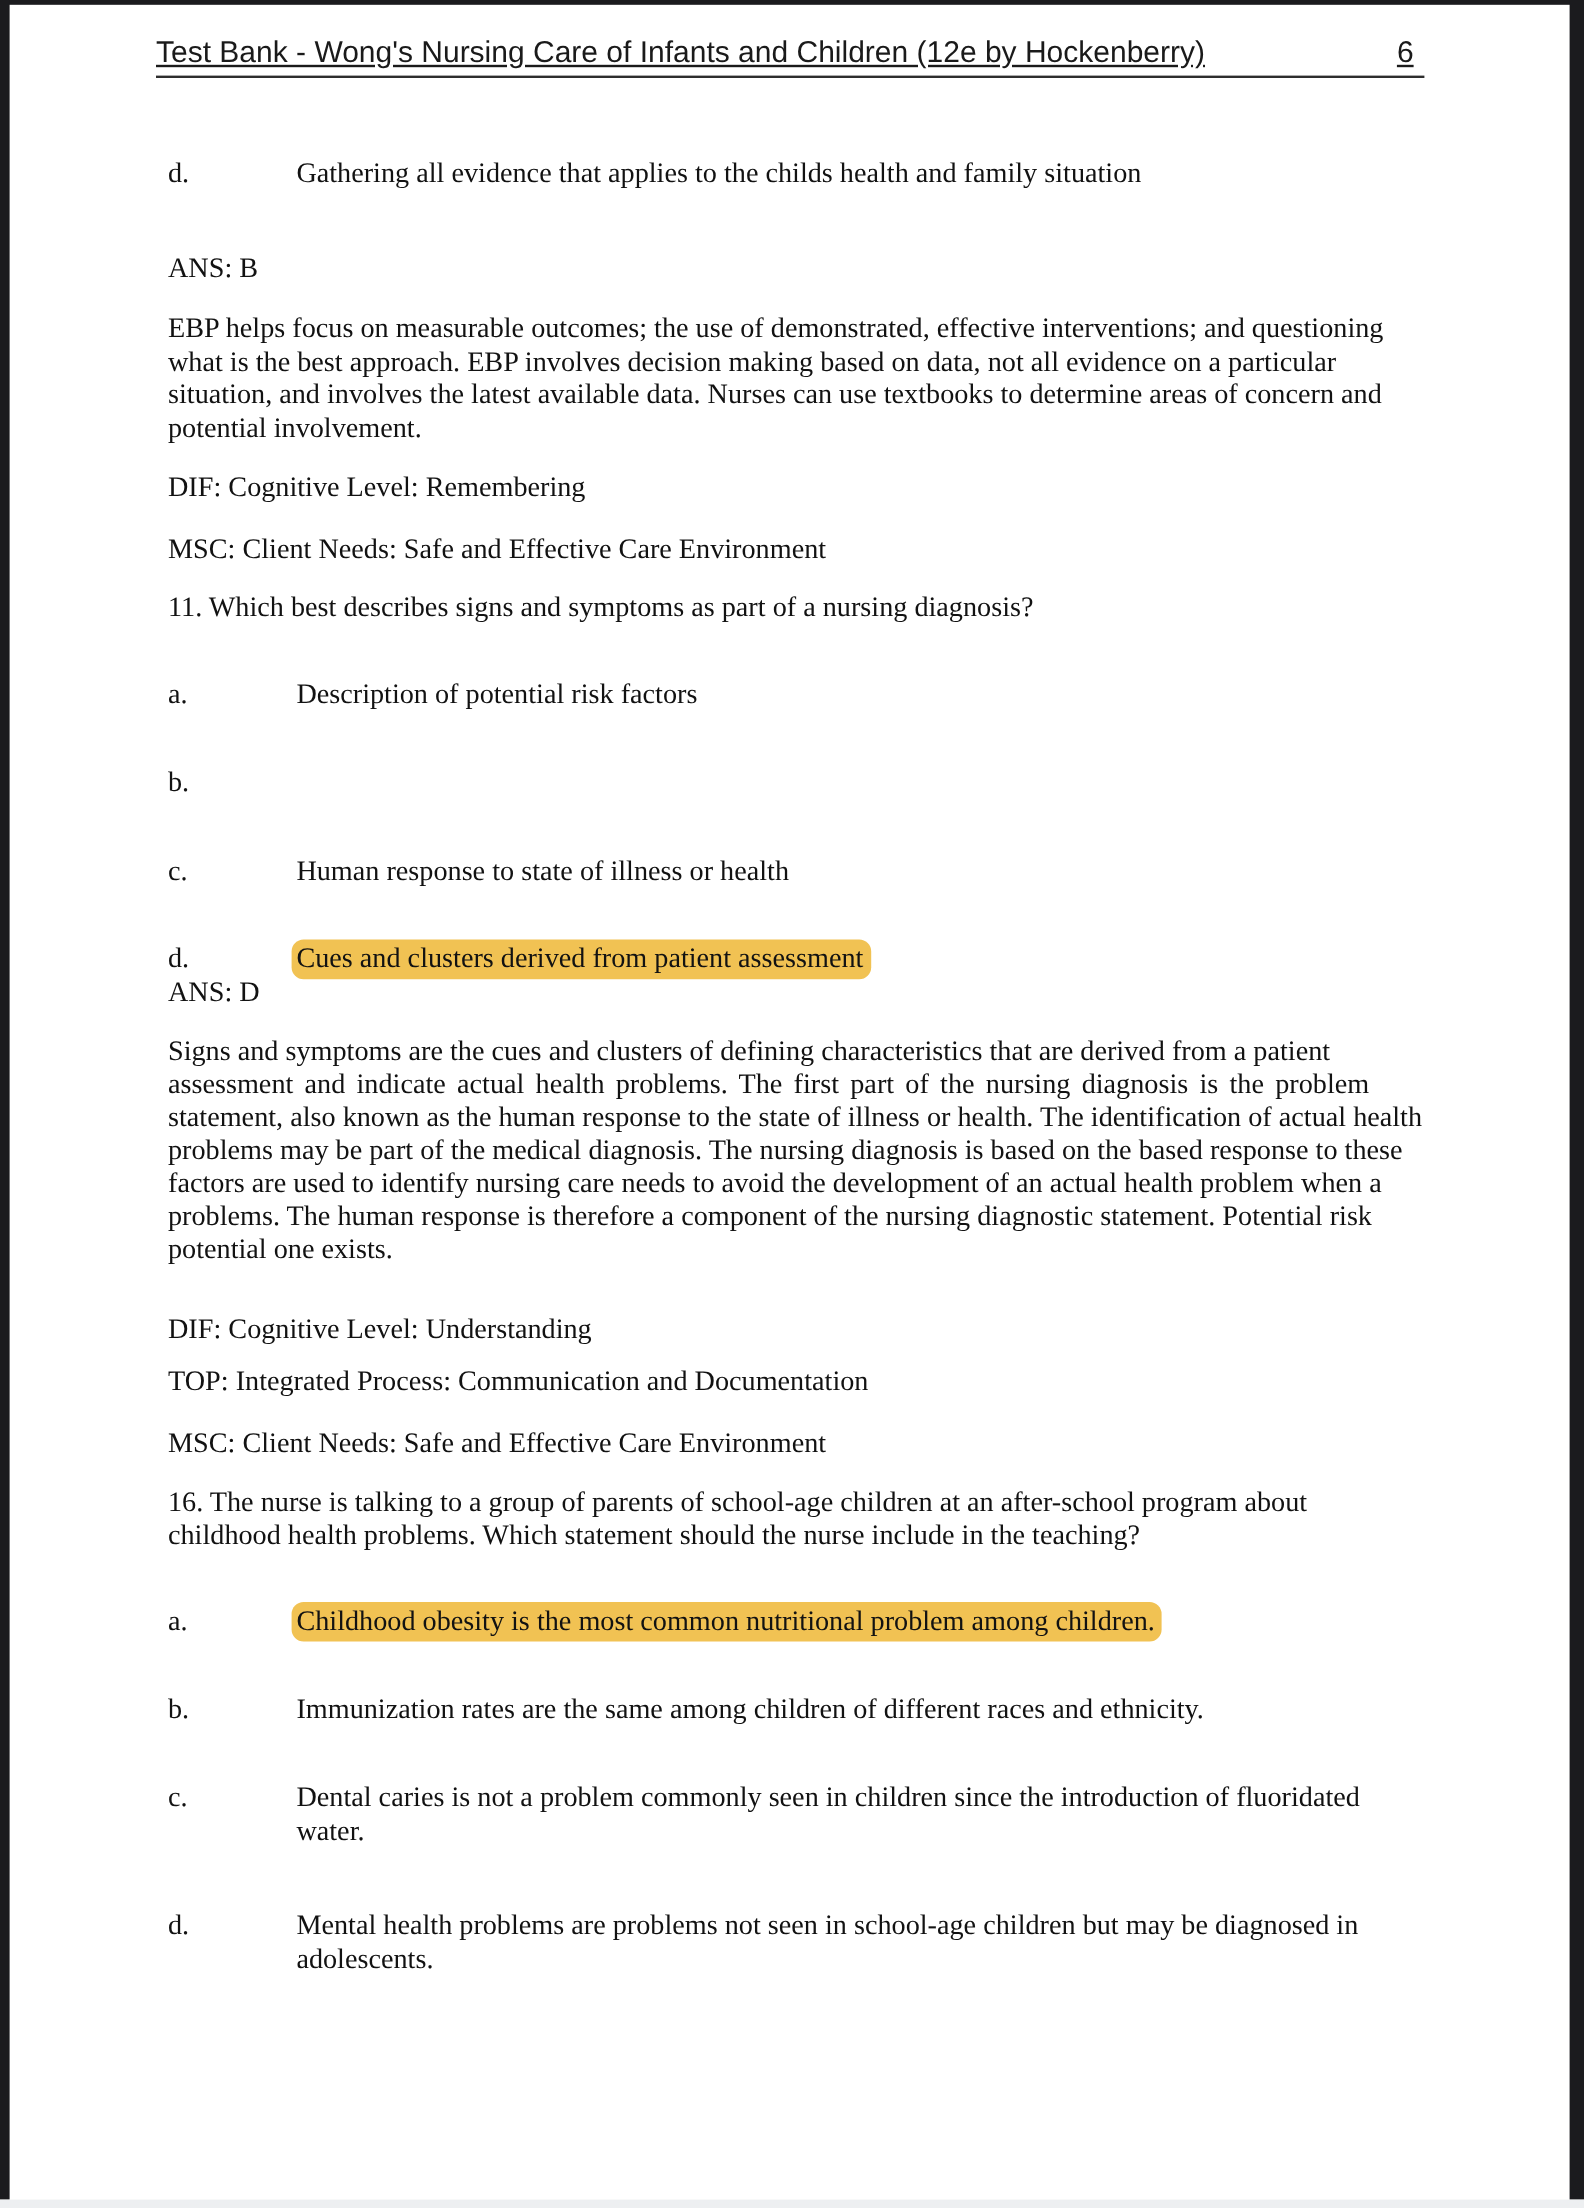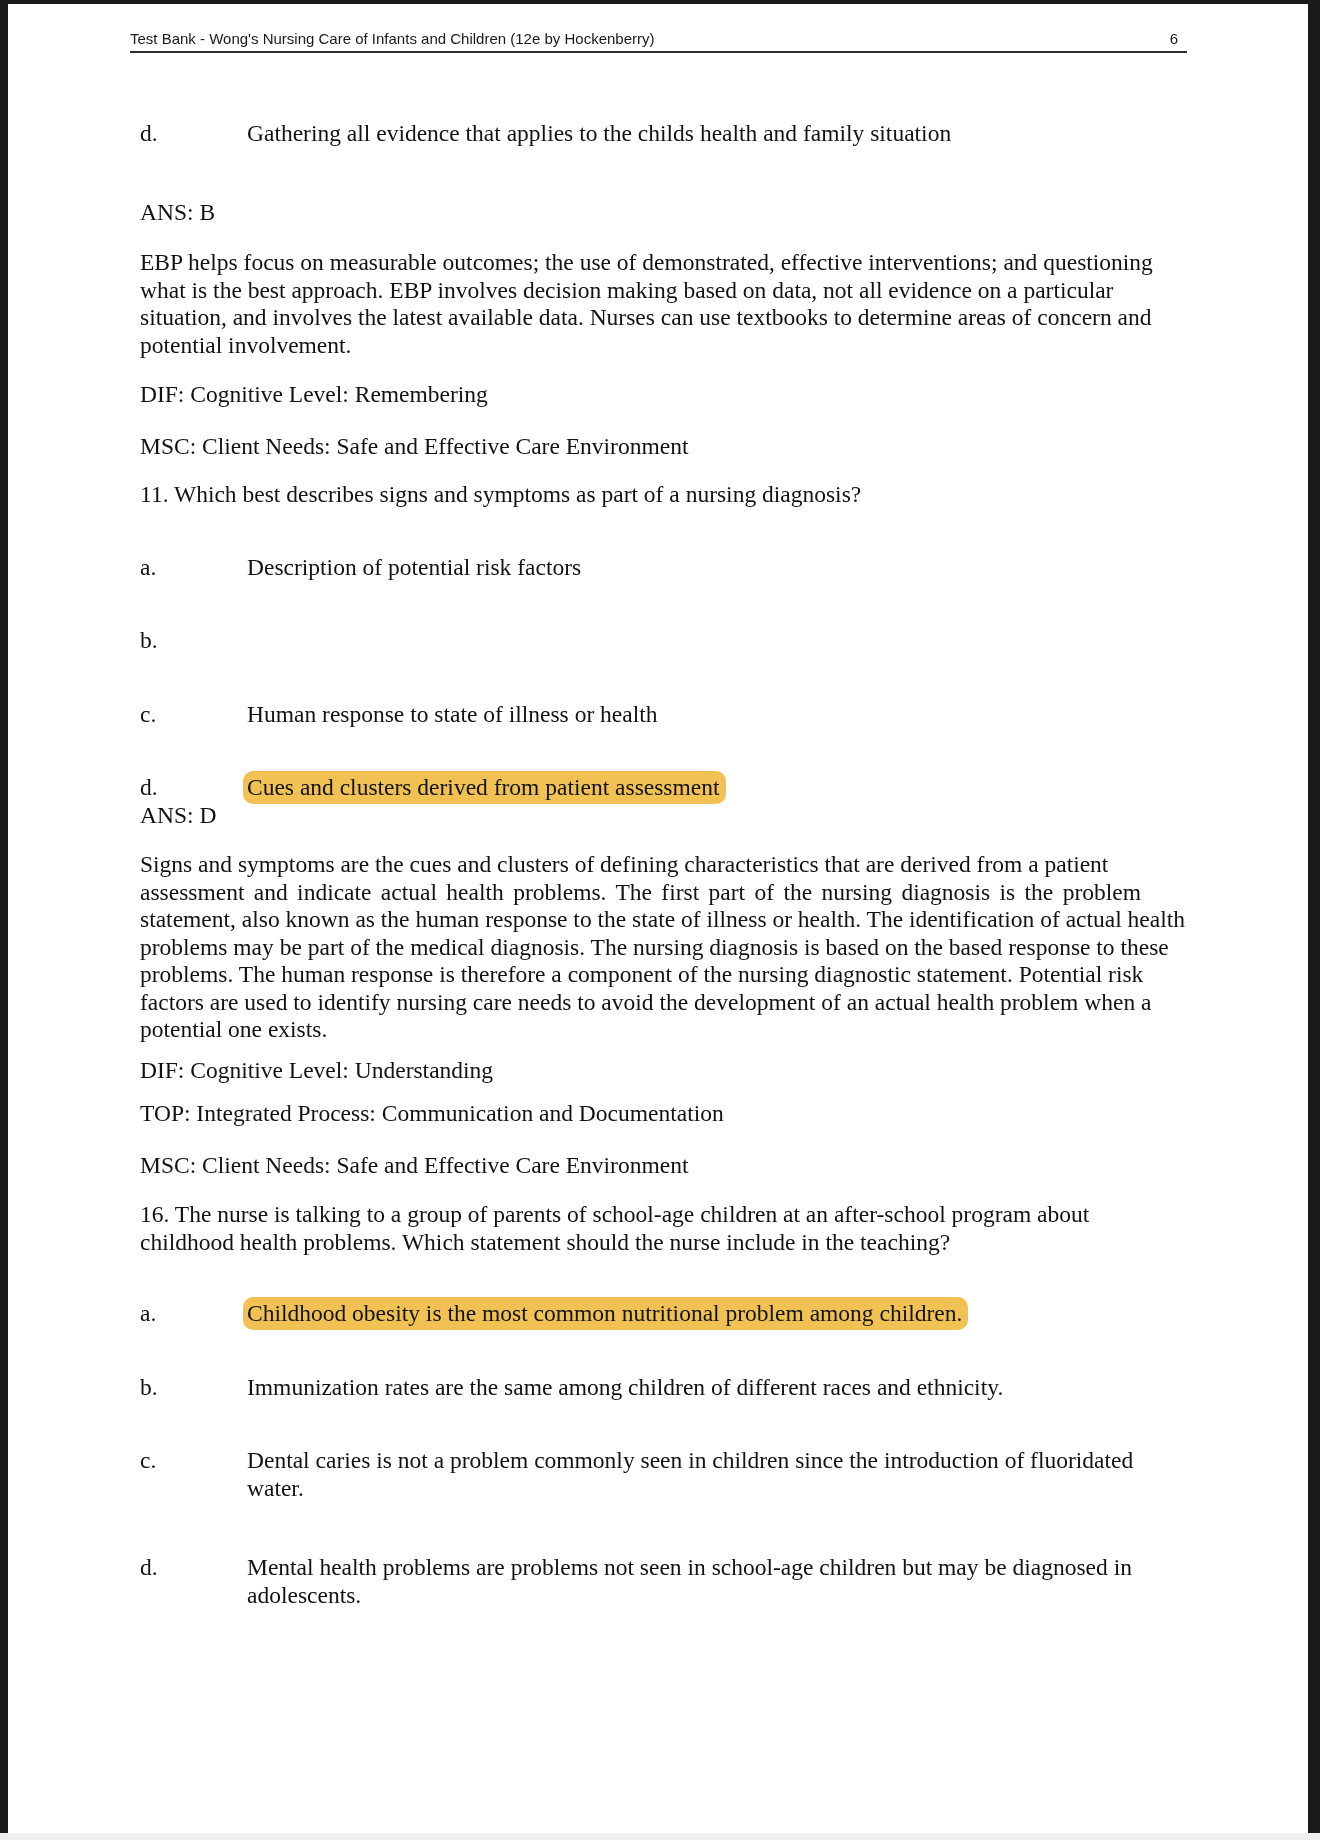--- a/index.html
+++ b/index.html
@@ -11,21 +11,21 @@
   }
   .edge{position:absolute;background:#1B1B1E;}
   .edge-left{left:0;top:0;width:8px;height:1833px;}
   .edge-right{right:0;top:0;width:12px;height:1833px;}
   .edge-top{left:0;top:0;width:1320px;height:4px;}
   .footer-strip{position:absolute;left:0;bottom:0;width:1320px;height:7px;background:#EDEFF1;}
 
   .header{
     margin-left:130px;width:1057px;padding-top:30px;
     font-family:"Liberation Sans", sans-serif;
-    font-size:15px;color:#1a1a1a;
+    font-size:25px;color:#1a1a1a;text-decoration:underline;
   }
   .header-inner{
     display:flex;justify-content:space-between;align-items:flex-end;
     border-bottom:2px solid #2e2e2e;padding-bottom:4px;
   }
   .page-num{padding-right:9px;}
 
   .content{
     margin-left:140px;width:1016px;
     font-family:"Liberation Serif","DejaVu Serif",serif;
@@ -94,26 +94,26 @@
       <div class="opt-text"><span class="hl">Cues and clusters derived from patient assessment</span></div>
     </div>
 
     <div style="">ANS: D</div>
 
     <div style="margin-top:22px">
       <div class="rline">Signs and symptoms are the cues and clusters of defining characteristics that are derived from a patient</div>
       <div class="rline ws">assessment and indicate actual health problems. The first part of the nursing diagnosis is the problem</div>
       <div class="rline">statement, also known as the human response to the state of illness or health. The identification of actual health</div>
       <div class="rline">problems may be part of the medical diagnosis. The nursing diagnosis is based on the based response to these</div>
+      <div class="rline">factors are used to identify nursing care needs to avoid the development of an actual health problem when a</div>
       <div class="rline">problems. The human response is therefore a component of the nursing diagnostic statement. Potential risk</div>
-      <div class="rline">factors are used to identify nursing care needs to avoid the development of an actual health problem when a</div>
       <div class="rline">potential one exists.</div>
     </div>
 
-    <div style="margin-top:13px">DIF: Cognitive Level: Understanding</div>
+    <div style="margin-top:39px">DIF: Cognitive Level: Understanding</div>
 
     <div style="margin-top:16px">TOP: Integrated Process: Communication and Documentation</div>
 
     <div style="margin-top:24px">MSC: Client Needs: Safe and Effective Care Environment</div>
 
     <div class="lines" style="margin-top:22px">16. The nurse is talking to a group of parents of school-age children at an after-school program about
 childhood health problems. Which statement should the nurse include in the teaching?</div>
 
     <div class="opt" style="margin-top:44px">
       <div class="opt-letter">a.</div>

